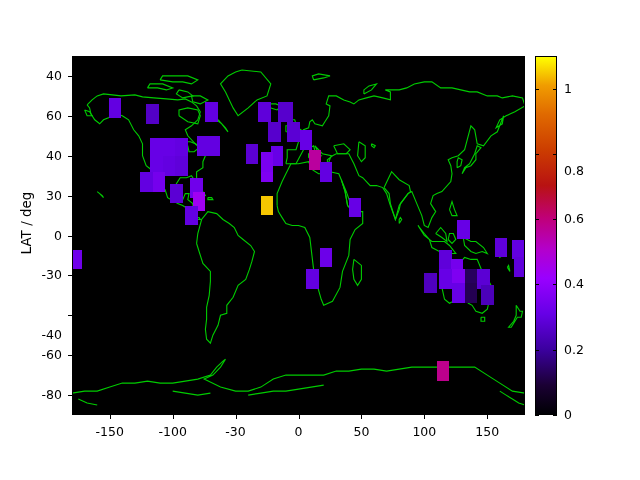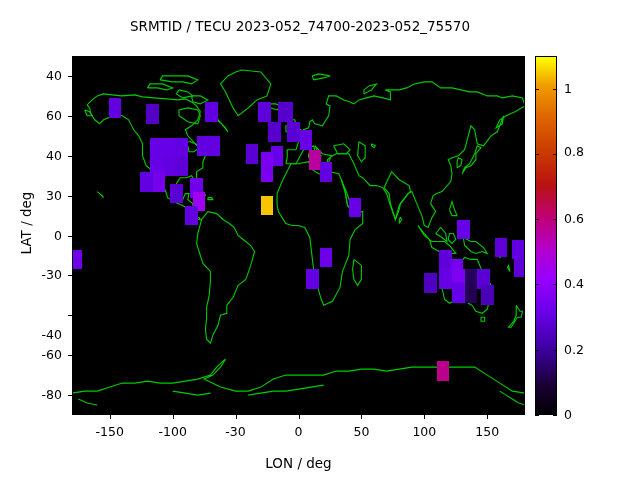--- a/index.html
+++ b/index.html
@@ -62,21 +62,20 @@
   .cbtick{position:absolute;background:#000;width:4px;height:1px;}
   .cbticklabel{
     position:absolute;font-size:12.5px;color:#000;text-align:left;width:40px;
   }
 </style>
 </head>
 <body>
 
 <div id="figure">
 
-  <div id="chart-title">SRMTID / TECU 2023-052_74700-2023-052_75570</div>
 
   <div id="plot-area">
     <svg id="map-svg" viewBox="0 0 453 359" preserveAspectRatio="none">
         <polyline points="15.1,48.9 20.1,43.9 25.2,39.9 31.5,37.9 40.3,38.9 49.1,39.9 62.9,38.9 70.5,40.9 81.8,41.9 94.4,42.9 105.7,43.9 113.3,42.9 119.5,45.9 124.6,49.9 128.3,55.8 125.8,63.8 119.5,69.8 113.3,73.8 115.8,79.8 123.3,87.8 130.9,91.7 138.4,91.7 143.4,91.7 140.9,97.7 133.4,99.7 130.9,105.7 130.9,111.7 124.6,115.7 124.6,125.6 125.8,129.6 122.1,123.7 119.5,119.7 114.5,121.7 108.2,121.7 104.4,127.6 104.4,135.6 107.0,143.6 110.7,143.6 113.3,137.6 117.0,137.6 115.8,143.6 120.8,147.6 122.1,161.6 127.1,161.6 128.3,163.5 124.6,163.5 120.8,159.6 117.0,153.6 110.7,149.6 105.7,147.6 95.6,141.6 93.1,133.6 88.1,131.6 85.6,121.7 81.8,119.7 79.3,113.7 74.2,109.7 70.5,99.7 70.5,87.8 66.7,79.8 61.7,73.8 56.6,63.8 50.3,59.8 42.8,57.8 36.5,61.8 31.5,63.8 27.7,67.8 22.7,63.8 18.9,57.8 17.6,51.9 15.1,48.9" fill="none" stroke="#00cc00" stroke-width="1.1"></polyline>
         <polyline points="12.6,53.9 17.6,55.8 20.1,59.8 15.1,59.8 12.6,53.9" fill="none" stroke="#00cc00" stroke-width="1.1"></polyline>
         <polyline points="169.9,14.0 188.8,16.0 198.8,27.9 195.0,39.9 185.0,43.9 176.2,51.9 166.1,59.8 161.1,51.9 157.3,43.9 153.5,35.9 148.5,27.9 156.0,19.9 163.6,16.0 169.9,14.0" fill="none" stroke="#00cc00" stroke-width="1.1"></polyline>
         <polyline points="88.1,23.9 100.7,25.9 110.7,25.9 119.5,27.9 125.8,23.9 115.8,19.9 103.2,19.9 90.6,19.9 88.1,23.9" fill="none" stroke="#00cc00" stroke-width="1.1"></polyline>
         <polyline points="75.5,31.9 85.6,31.9 94.4,33.9 100.7,31.9 90.6,27.9 78.0,27.9 75.5,31.9" fill="none" stroke="#00cc00" stroke-width="1.1"></polyline>
         <polyline points="119.5,39.9 128.3,39.9 135.9,43.9 128.3,47.9 120.8,45.9 119.5,39.9" fill="none" stroke="#00cc00" stroke-width="1.1"></polyline>
         <polyline points="107.0,33.9 115.8,35.9 120.8,39.9 110.7,41.9 104.4,37.9 107.0,33.9" fill="none" stroke="#00cc00" stroke-width="1.1"></polyline>
@@ -169,21 +168,20 @@
         <div class="cell" style="left: 405.2px; top: 213.4px; width: 12.6px; height: 19.9px; background: rgb(91, 0, 212);"></div>
         <div class="cell" style="left: 380px; top: 227.4px; width: 12.6px; height: 19.9px; background: rgb(103, 0, 230);"></div>
         <div class="cell" style="left: 392.6px; top: 227.4px; width: 12.6px; height: 19.9px; background: rgb(36, 0, 82);"></div>
         <div class="cell" style="left: 409px; top: 229.4px; width: 12.6px; height: 19.9px; background: rgb(75, 0, 185);"></div>
         <div class="cell" style="left: 352.3px; top: 217.4px; width: 12.6px; height: 19.9px; background: rgb(79, 0, 192);"></div>
         <div class="cell" style="left: 364.9px; top: 305.1px; width: 12.6px; height: 19.9px; background: rgb(189, 0, 140);"></div>
       </div>
   </div>
   <div id="plot-border"></div>
 
-  <div id="xaxis-label">LON / deg</div>
   <div id="yaxis-label">LAT / deg</div>
 
   <div id="colorbar-wrap">
     <div id="colorbar-gradient" style="background: linear-gradient(to top, rgb(0, 0, 4) 0%, rgb(26, 0, 51) 8%, rgb(59, 0, 158) 18%, rgb(102, 0, 230) 28%, rgb(153, 0, 255) 38%, rgb(179, 0, 204) 46%, rgb(192, 0, 119) 55%, rgb(184, 18, 18) 64%, rgb(204, 61, 0) 74%, rgb(224, 106, 0) 84%, rgb(240, 156, 0) 92%, rgb(255, 255, 0) 100%);"></div>
   </div>
 
 <div class="tick xtick" style="left: 109.75px; top: 415px;"></div>
     <div class="xticklabel" style="left: 79.75px; top: 424px;">-150</div>
     <div class="tick xtick" style="left: 172.667px; top: 415px;"></div>
     <div class="xticklabel" style="left: 142.667px; top: 424px;">-100</div>
@@ -222,17 +220,17 @@
     <div class="cbtick" style="left: 553px; top: 349.727px;"></div>
     <div class="cbticklabel" style="left: 564px; top: 341.727px;">0.2</div>
     <div class="cbtick" style="left: 535px; top: 284.455px;"></div>
     <div class="cbtick" style="left: 553px; top: 284.455px;"></div>
     <div class="cbticklabel" style="left: 564px; top: 276.455px;">0.4</div>
     <div class="cbtick" style="left: 535px; top: 219.182px;"></div>
     <div class="cbtick" style="left: 553px; top: 219.182px;"></div>
     <div class="cbticklabel" style="left: 564px; top: 211.182px;">0.6</div>
     <div class="cbtick" style="left: 535px; top: 153.909px;"></div>
     <div class="cbtick" style="left: 553px; top: 153.909px;"></div>
-    <div class="cbticklabel" style="left: 564px; top: 144px;">0.8</div>
+    <div class="cbticklabel" style="left: 564px; top: 163px;">0.8</div>
     <div class="cbtick" style="left: 535px; top: 88.6364px;"></div>
     <div class="cbtick" style="left: 553px; top: 88.6364px;"></div>
     <div class="cbticklabel" style="left: 564px; top: 80.6364px;">1</div>
   </div>
 
 </body></html>

